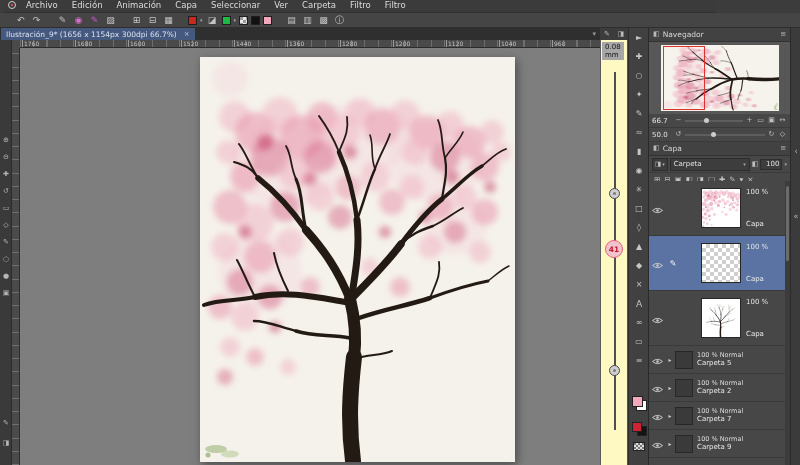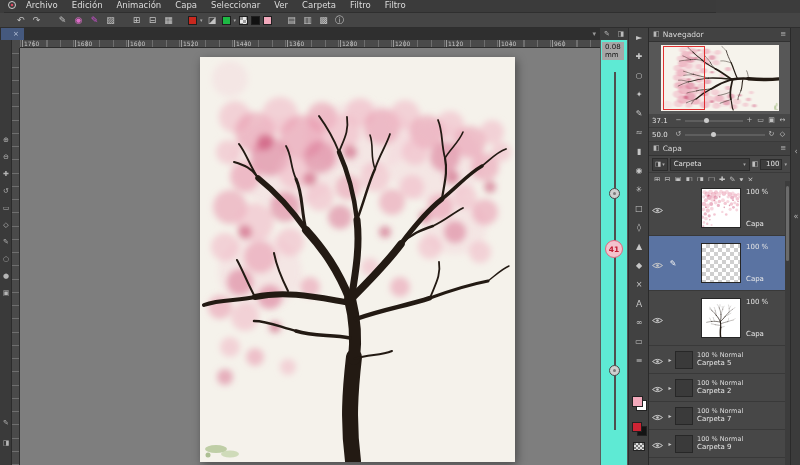--- a/index.html
+++ b/index.html
@@ -45,21 +45,21 @@
   .paper{position:absolute;left:180px;top:9px;width:315px;height:405px;background:#f5f2eb;
          box-shadow:2px 3px 9px rgba(0,0,0,.4);}
   .paper svg{display:block;}
   
   .wash{fill:#f3cdd8;fill-opacity:.32;}
   .bl-l{fill:#f0b6c5;fill-opacity:.55;}
   .bl-m{fill:#e88fa8;fill-opacity:.5;}
   .bl-d{fill:#d86b8e;fill-opacity:.5;}
   .bl-x{fill:#c94e72;fill-opacity:.55;}
   
-  .gutter{position:absolute;left:600px;top:40px;width:28px;height:425px;background:#5eead4;
+  .gutter{position:absolute;left:600px;top:40px;width:28px;height:425px;background:#fef9c3;
           border-left:1px solid #5c5c5c;border-right:1px solid #555;box-sizing:border-box;z-index:4;}
   .size-label{position:absolute;left:1px;top:2px;background:#a6a6a6;color:#141414;font-size:7px;
               line-height:1.15;padding:1px 3px;}
   .v-track{position:absolute;left:13px;top:32px;width:2px;height:358px;background:#4e4e4e;}
   .knob{position:absolute;left:8px;width:11px;height:11px;border-radius:50%;background:#cfcfcf;
         border:1px solid #484848;box-sizing:border-box;}
   .knob::after{content:"";position:absolute;left:3px;top:3px;width:3px;height:3px;border-radius:50%;background:#7a7a7a;}
   .k1{top:148px;}  .k2{top:325px;}
   .badge{position:absolute;left:4px;top:200px;width:18px;height:18px;border-radius:50%;background:#f3c3cd;
          border:1px solid #e2647e;box-sizing:border-box;color:#c2182f;font-size:7.5px;font-weight:bold;
@@ -305,20 +305,21 @@
       <span class="chip" style="background: rgb(242, 169, 188);"></span>
       <span class="sep"></span>
       <span class="cmd-icon">▤</span>
       <span class="cmd-icon">▥</span>
       <span class="cmd-icon">▩</span>
       <span class="cmd-icon">ⓘ</span>
     </div>
 
   <div class="tabbar">
     <div class="doc-tab">
+      <span>Ilustración_9* (1656 x 1154px 300dpi 66.7%)</span>
       <span class="tab-close">×</span>
     </div>
     <span class="tab-arrow">▾</span>
   </div>
 
   <div class="left-strip" id="left-strip">
       <span class="ls-icon" style="top: 97px;">⊕</span>
       <span class="ls-icon" style="top: 114px;">⊖</span>
       <span class="ls-icon" style="top: 131px;">✚</span>
       <span class="ls-icon" style="top: 148px;">↺</span>
@@ -421,21 +422,21 @@
         <svg viewBox="0 0 405 315" preserveAspectRatio="none">
           <g transform="translate(0 315) rotate(-90)">
             <rect width="315" height="405" fill="#f6f3ec"></rect>
             <use href="#g-art"></use>
           </g>
         </svg>
         <div class="view-rect"></div>
       </div>
     </div>
     <div class="nav-row" id="nav-zoom-row">
-      <span class="nav-val">37.1</span>
+      <span class="nav-val">66.7</span>
     <span class="nav-ico">−</span>
         <span class="nav-slider"></span>
         <span class="nav-ico">+</span>
         <span class="nav-ico">▭</span>
         <span class="nav-ico">▣</span>
         <span class="nav-ico">↔</span>
       </div>
     <div class="nav-row" id="nav-rot-row">
       <span class="nav-val">50.0</span>
     <span class="nav-ico">↺</span>

